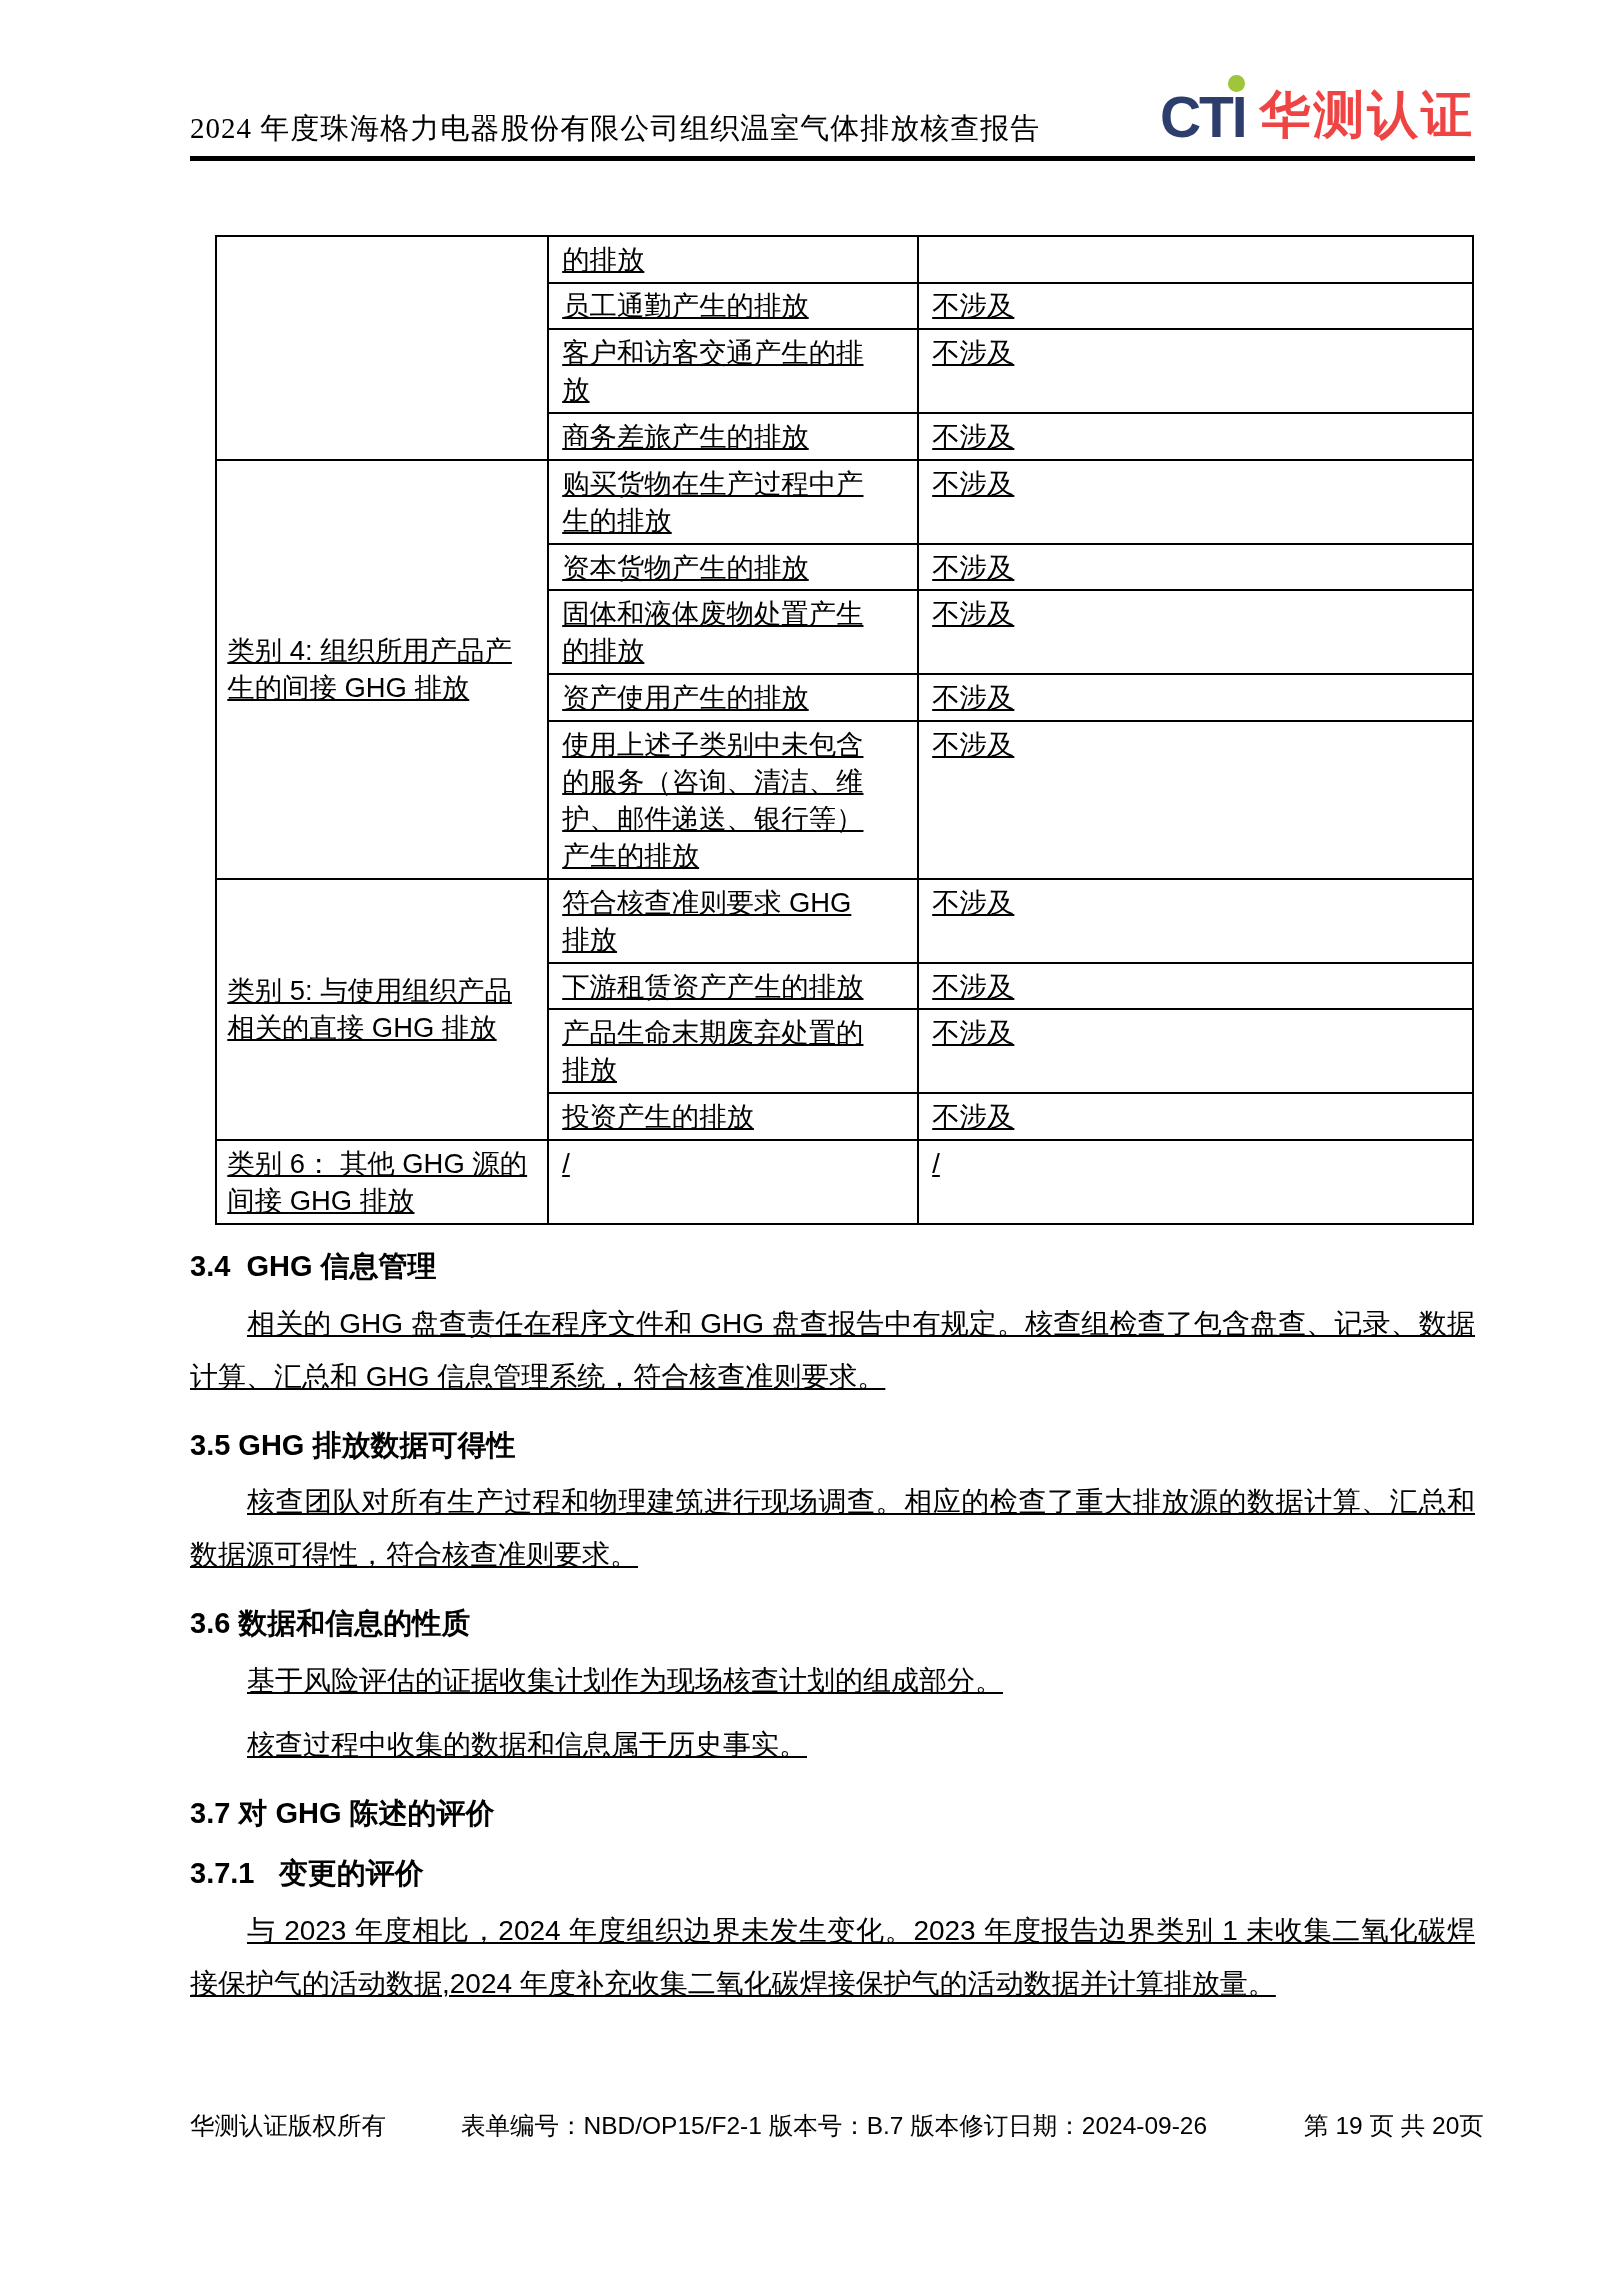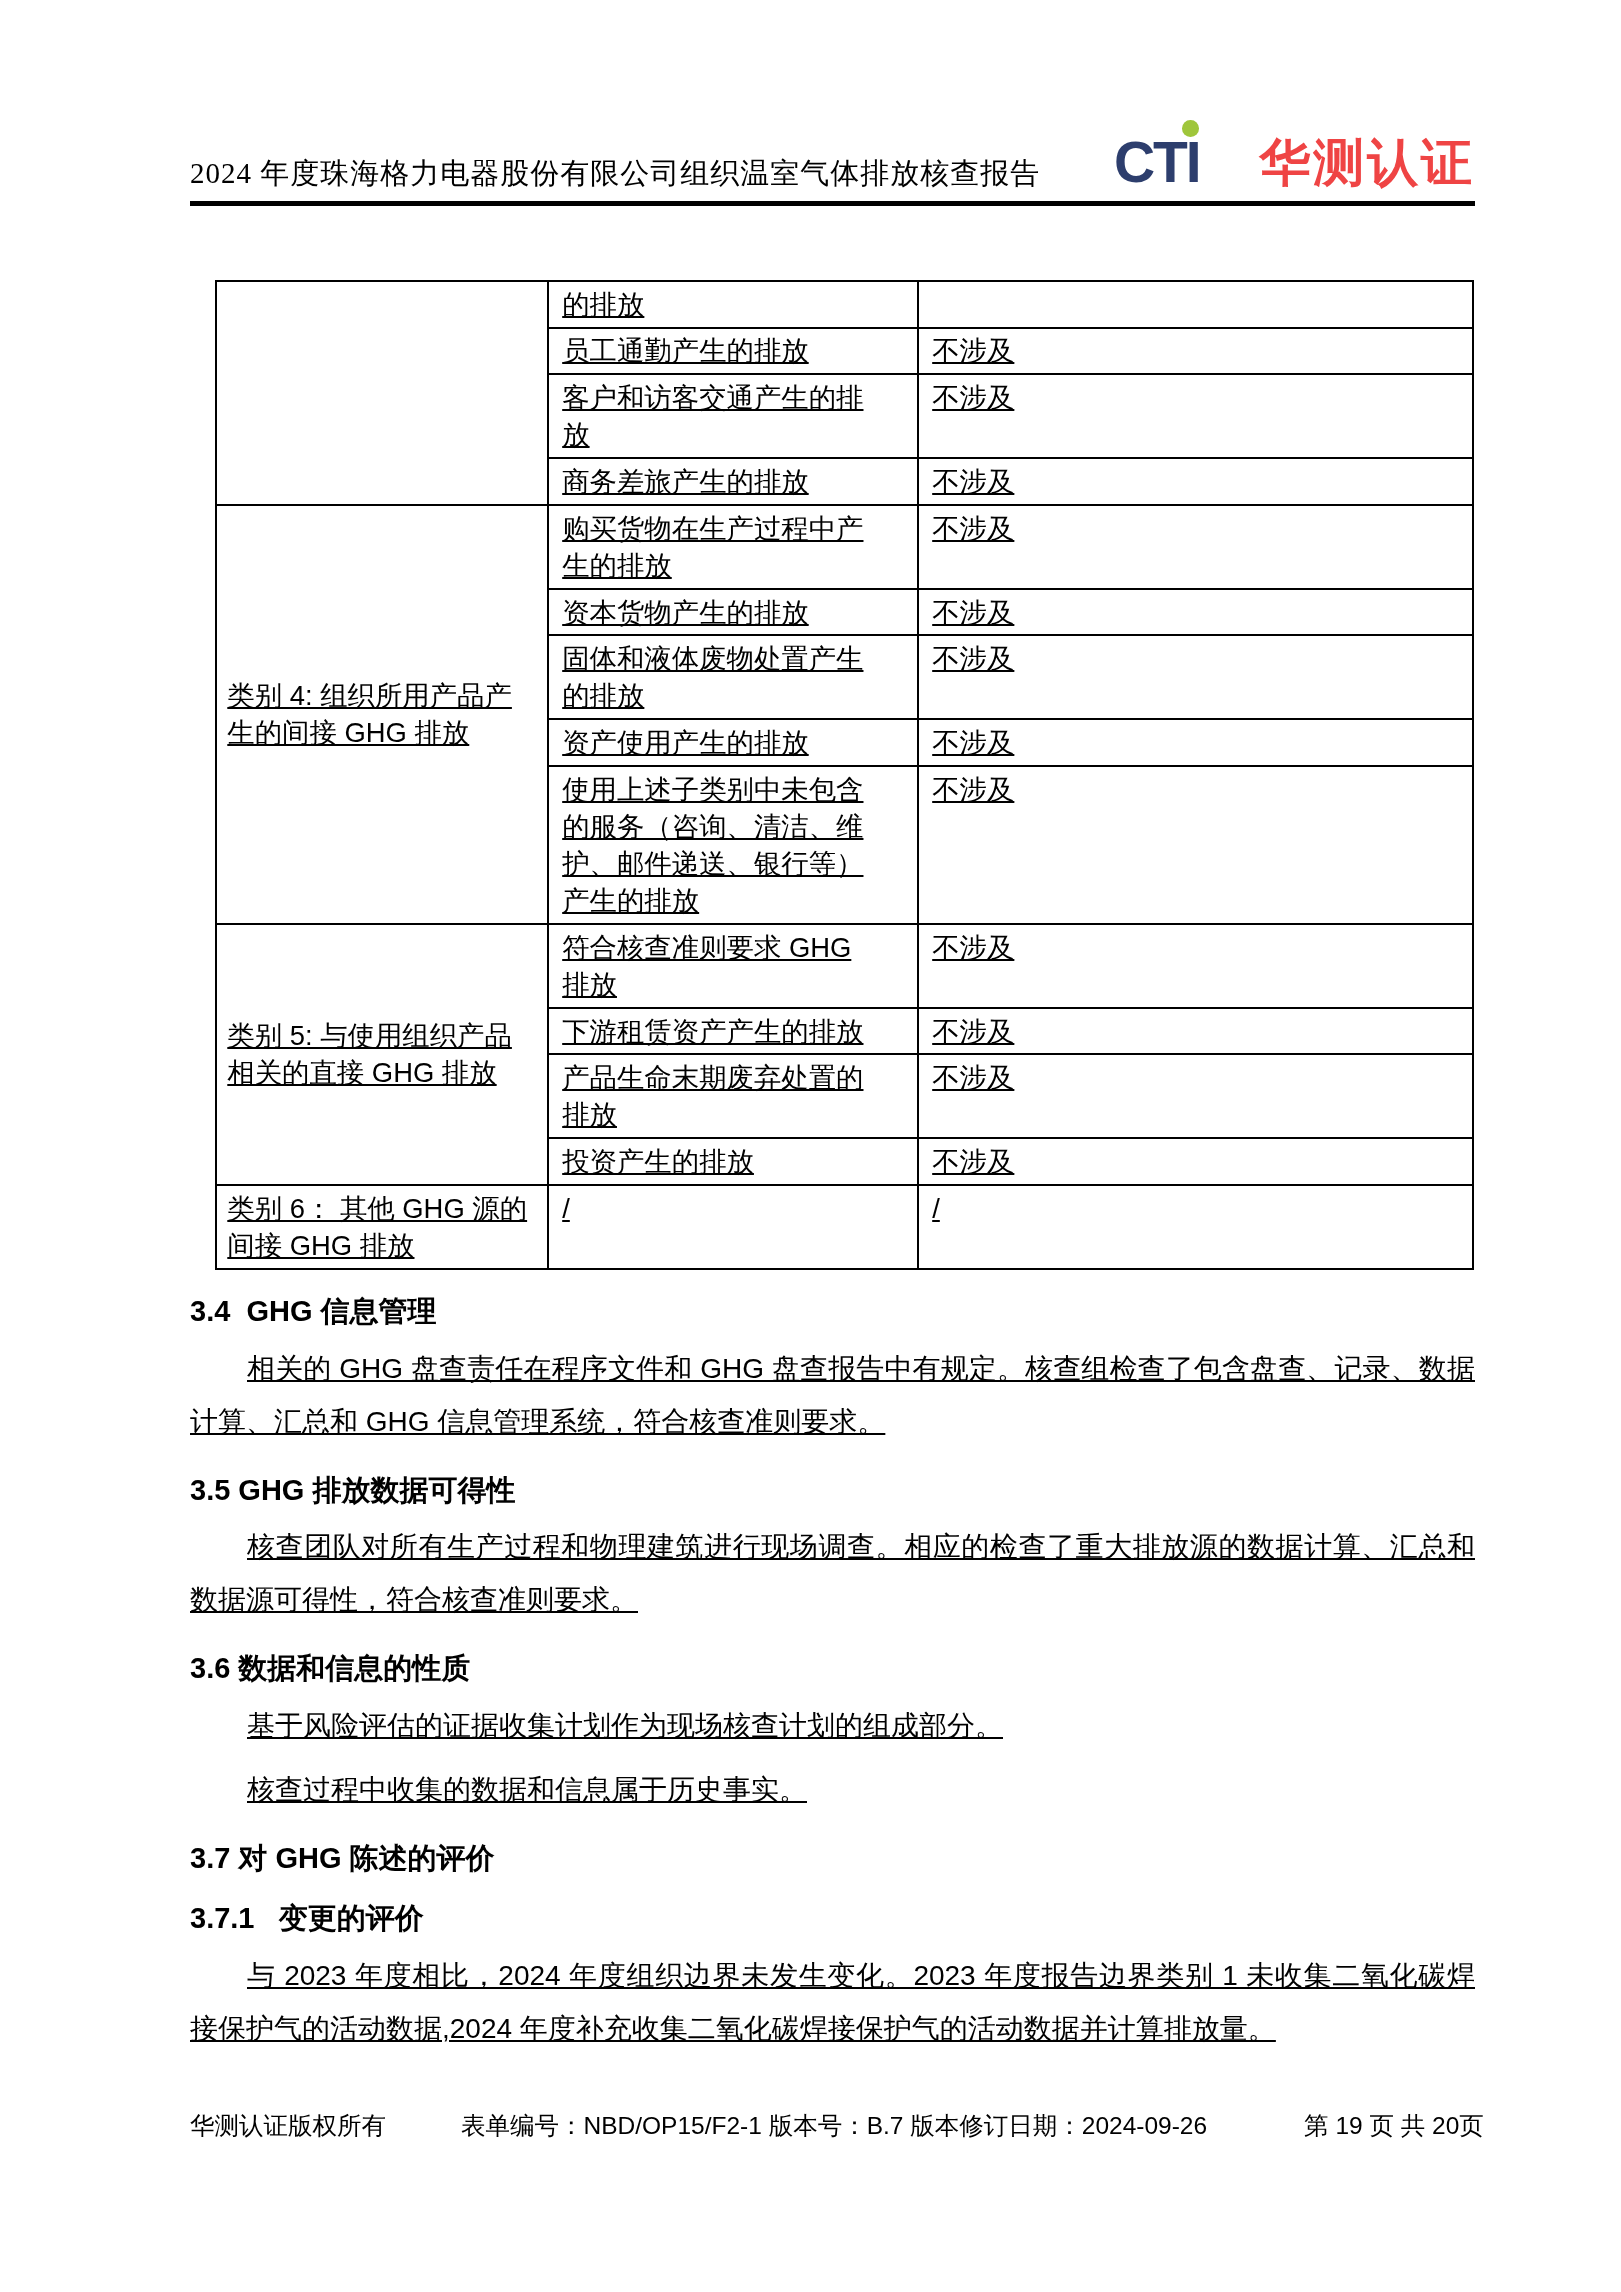--- a/index.html
+++ b/index.html
@@ -1,22 +1,22 @@
 <!DOCTYPE html>
 <html><head>
 <meta charset="utf-8">
 <style>
   html,body{margin:0;padding:0;background:#ffffff;}
   .page{width:1621px;height:2293px;position:relative;background:#fff;color:#000;overflow:hidden;}
-  .content{padding:114px 146px 0 190px;margin-top:20px;}
+  .content{padding:89px 146px 0 190px;}
 
   
   .hdr{display:flex;justify-content:space-between;align-items:flex-end;border-bottom:5.9px solid #000;padding-bottom:9.8px;}
   .doc-title{font:29px/35px "Liberation Serif","DejaVu Serif",serif;letter-spacing:1px;white-space:nowrap;}
-  .logo{display:flex;align-items:center;gap:46px;}
+  .logo{display:flex;align-items:flex-start;}
   .logo-cti{font:900 57px/1 "Liberation Sans","DejaVu Sans",sans-serif;color:#2d3e6d;position:relative;letter-spacing:-2px;}
   .logo-dot{position:absolute;top:-13.7px;right:1px;width:16.7px;height:16.7px;border-radius:50%;background:#9fc63b;}
   .logo-cn{font:700 51px/1 "Liberation Sans","DejaVu Sans",sans-serif;color:#ef4444;margin-left:13.7px;letter-spacing:2.9px;white-space:nowrap;}
 
   
   table.ghg{border-collapse:collapse;table-layout:fixed;margin:74px 0 0 24.5px;width:1257px;border:2.9px solid #000;}
   table.ghg td{border:2px solid #000;font:27.4px/37px "Liberation Sans",serif;padding:3.9px 7.8px 3.9px 13.7px;
                vertical-align:top;white-space:pre-line;overflow:hidden;text-decoration:underline;}
   table.ghg td.cat{vertical-align:middle;padding-left:10.8px;}
   .col-cat{width:332px;}.col-item{width:370px;}.col-status{width:555px;}

